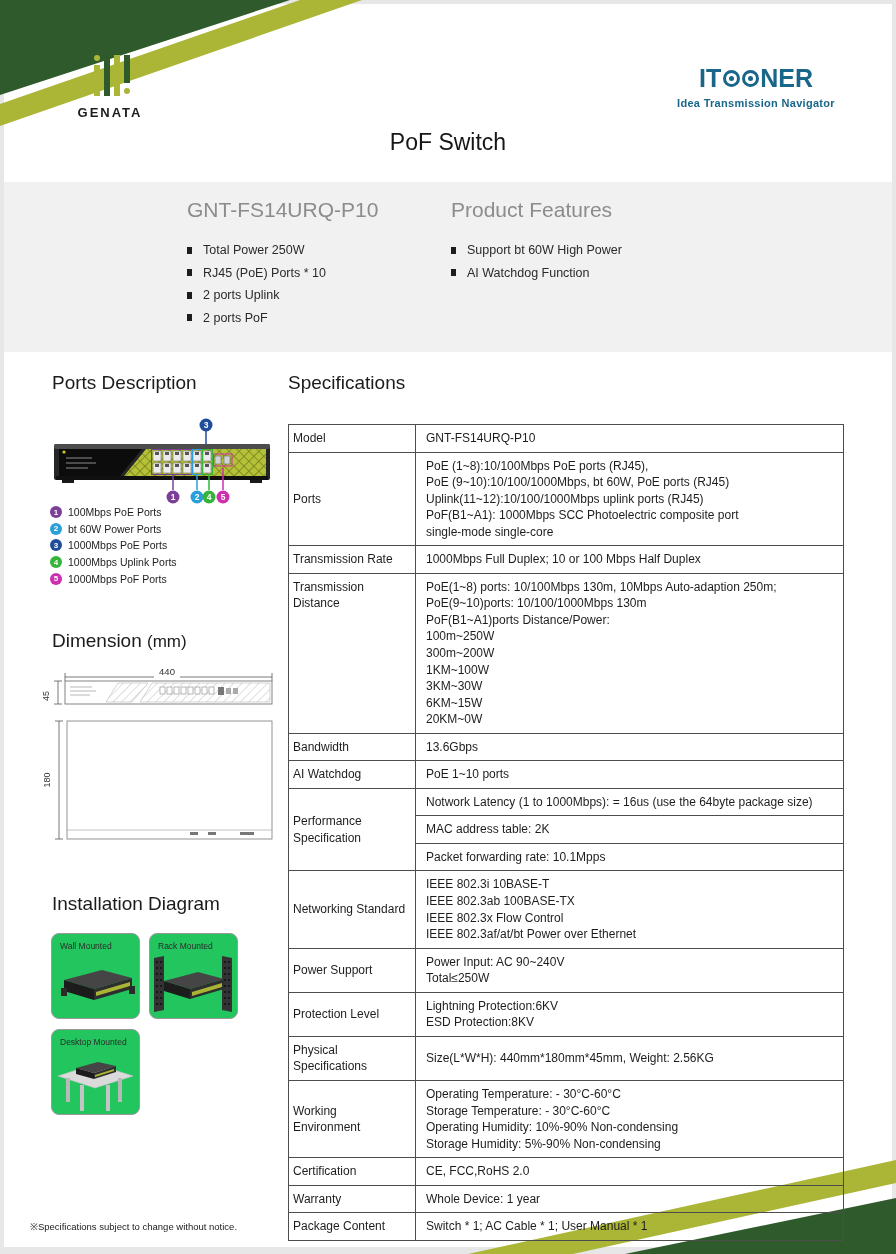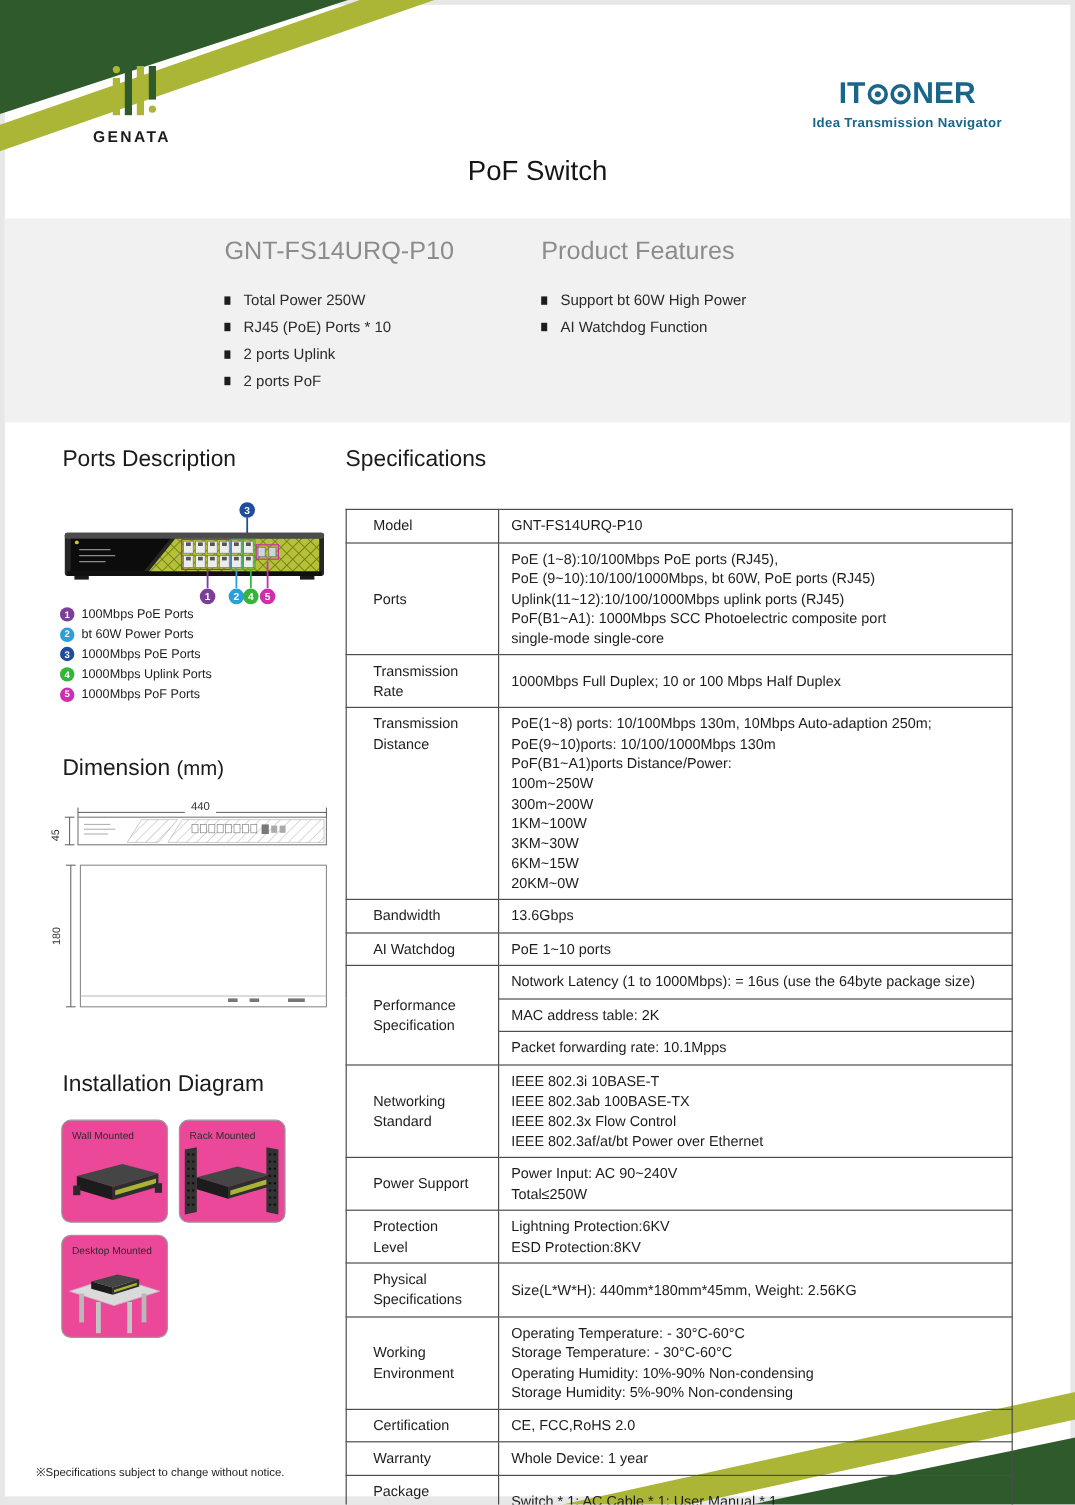--- a/index.html
+++ b/index.html
@@ -44,29 +44,29 @@
   .section-heading { position:absolute; font-size:19px; font-weight:400; color:#1b1b1b; }
   .section-heading .unit { font-size:17px; color:#1b1b1b; }
 
   
   .legend { position:absolute; left:50px; top:504px; list-style:none; }
   .legend li { height:16.6px; display:flex; align-items:center; font-size:10.5px; color:#1d1d1d; }
   .legend .cnum { width:12px; height:12px; border-radius:50%; color:#fff; font-size:8px; font-weight:bold;
     display:inline-flex; align-items:center; justify-content:center; margin-right:6px; flex:none; }
 
   
-  .inst-box { position:absolute; width:89px; height:86px; border:1px solid #9a9a9a; border-radius:8px; background:#ec4899; }
+  .inst-box { position:absolute; width:89px; height:86px; border:1px solid #9a9a9a; border-radius:8px; background:#22c55e; }
   .inst-label { position:absolute; left:8px; top:7px; font-size:8.5px; color:#2c2c2c; }
   .inst-box svg { position:absolute; left:0; top:14px; }
 
   
   .specs { position:absolute; left:288px; top:424px; width:556px; border-collapse:collapse;
     font-size:12px; color:#1d1d1d; }
   .specs td { border:1px solid #4d4d4d; line-height:1.38; vertical-align:middle; }
-  .specs td.spec-label { width:127px; padding:5px 22px; }
+  .specs td.spec-label { width:127px; padding:5px 4px; }
   .specs td.spec-value { padding:5px 10px; white-space:pre-line; }
 
   .footnote { position:absolute; left:30px; top:1220px; font-size:9.5px; color:#222; }
 </style>
 </head>
 <body>
 
 <div class="page">
   <div class="paper"></div>
 

